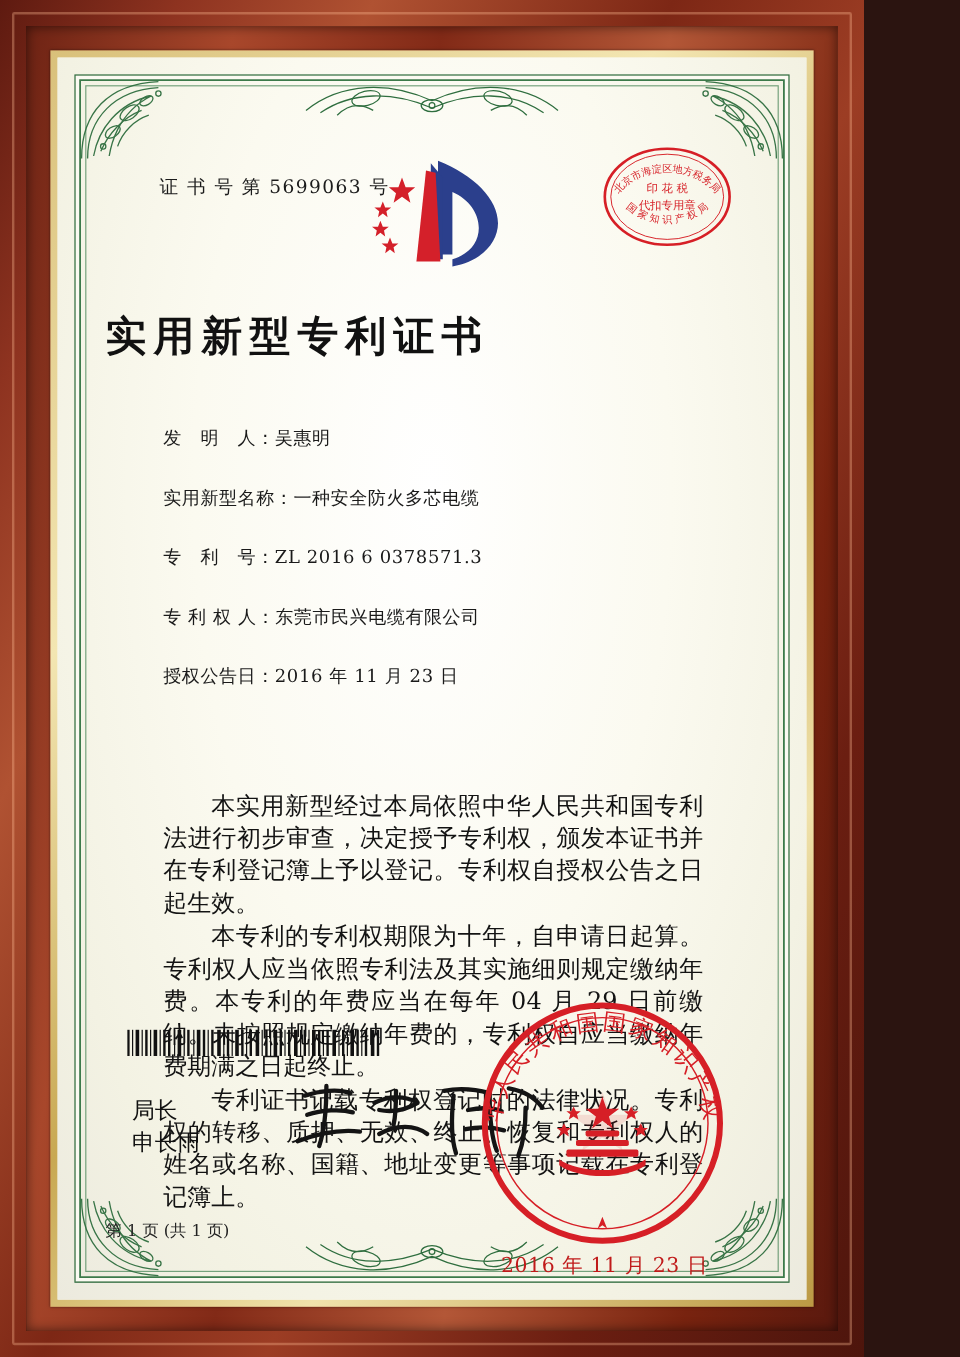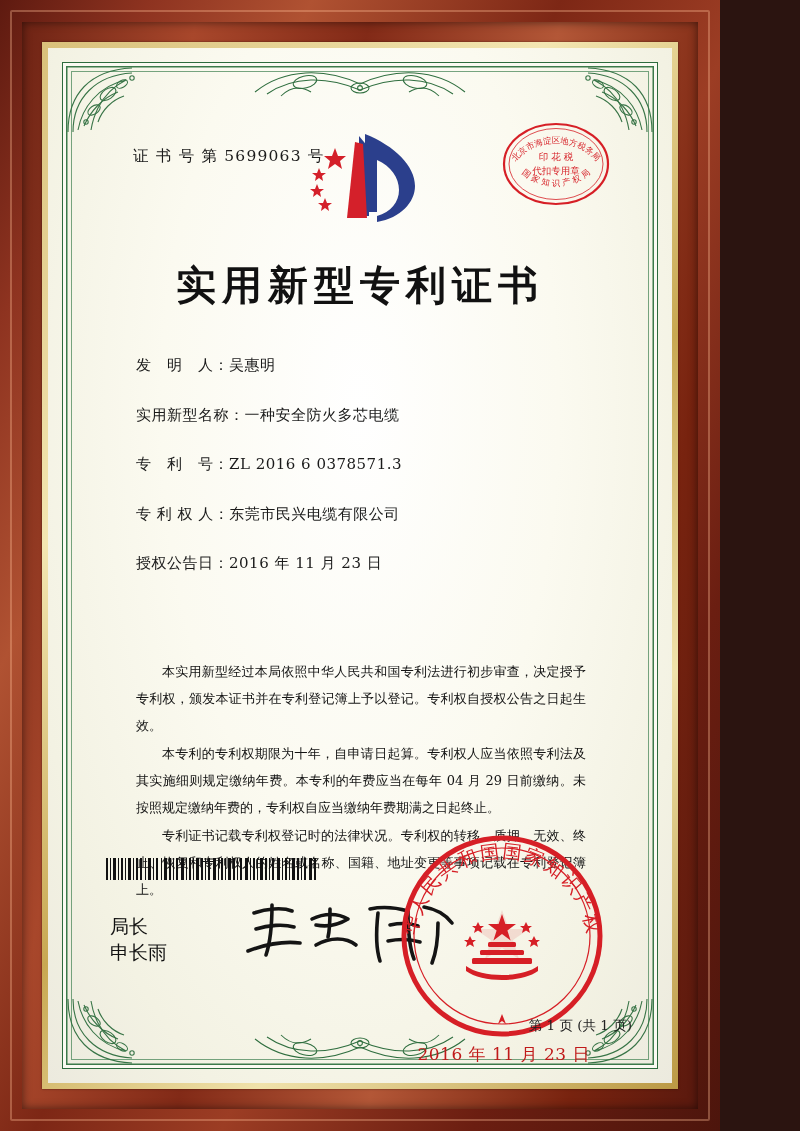--- a/index.html
+++ b/index.html
@@ -121,22 +121,21 @@
     right: 18px;
     top: 30px;
     width: 116px;
     height: 92px;
   }
 
   .main-title {
     position: absolute;
     left: 0; right: 0;
     top: 170px;
-    text-align: center;
-    font-size: 40px;
+    font-size: 34px;
     font-weight: bold;
     letter-spacing: 6px;
     color: #111;
     font-family: "DejaVu Serif", serif;
   }
 
   .fields {
     position: absolute;
     left: 48px;
     right: 40px;
@@ -150,21 +149,21 @@
     white-space: nowrap;
   }
   .field-label { letter-spacing: 0.5px; }
   .field-value { letter-spacing: 0.5px; }
 
   .paragraphs {
     position: absolute;
     left: 48px;
     right: 46px;
     top: 570px;
-    font-size: 13px;
+    font-size: 20px;
     line-height: 27px;
     color: #131313;
     font-family: "DejaVu Serif", serif;
     text-align: justify;
   }
   .paragraphs p {
     margin: 0 0 1px 0;
     text-indent: 2em;
   }
 
@@ -210,21 +209,21 @@
     font-size: 17px;
     color: #c01a1a;
     letter-spacing: 0.5px;
     font-family: "DejaVu Serif", serif;
   }
 
   .page-footer {
     position: absolute;
     left: 0; right: 0;
     bottom: 8px;
-    text-align: right;
+    text-align: left;
     font-size: 13.5px;
     color: #222;
     font-family: "DejaVu Serif", serif;
   }
 </style>
 </head>
 <body>
 
 <div class="frame-outer">
   <div class="frame-bevel-hi"></div>

